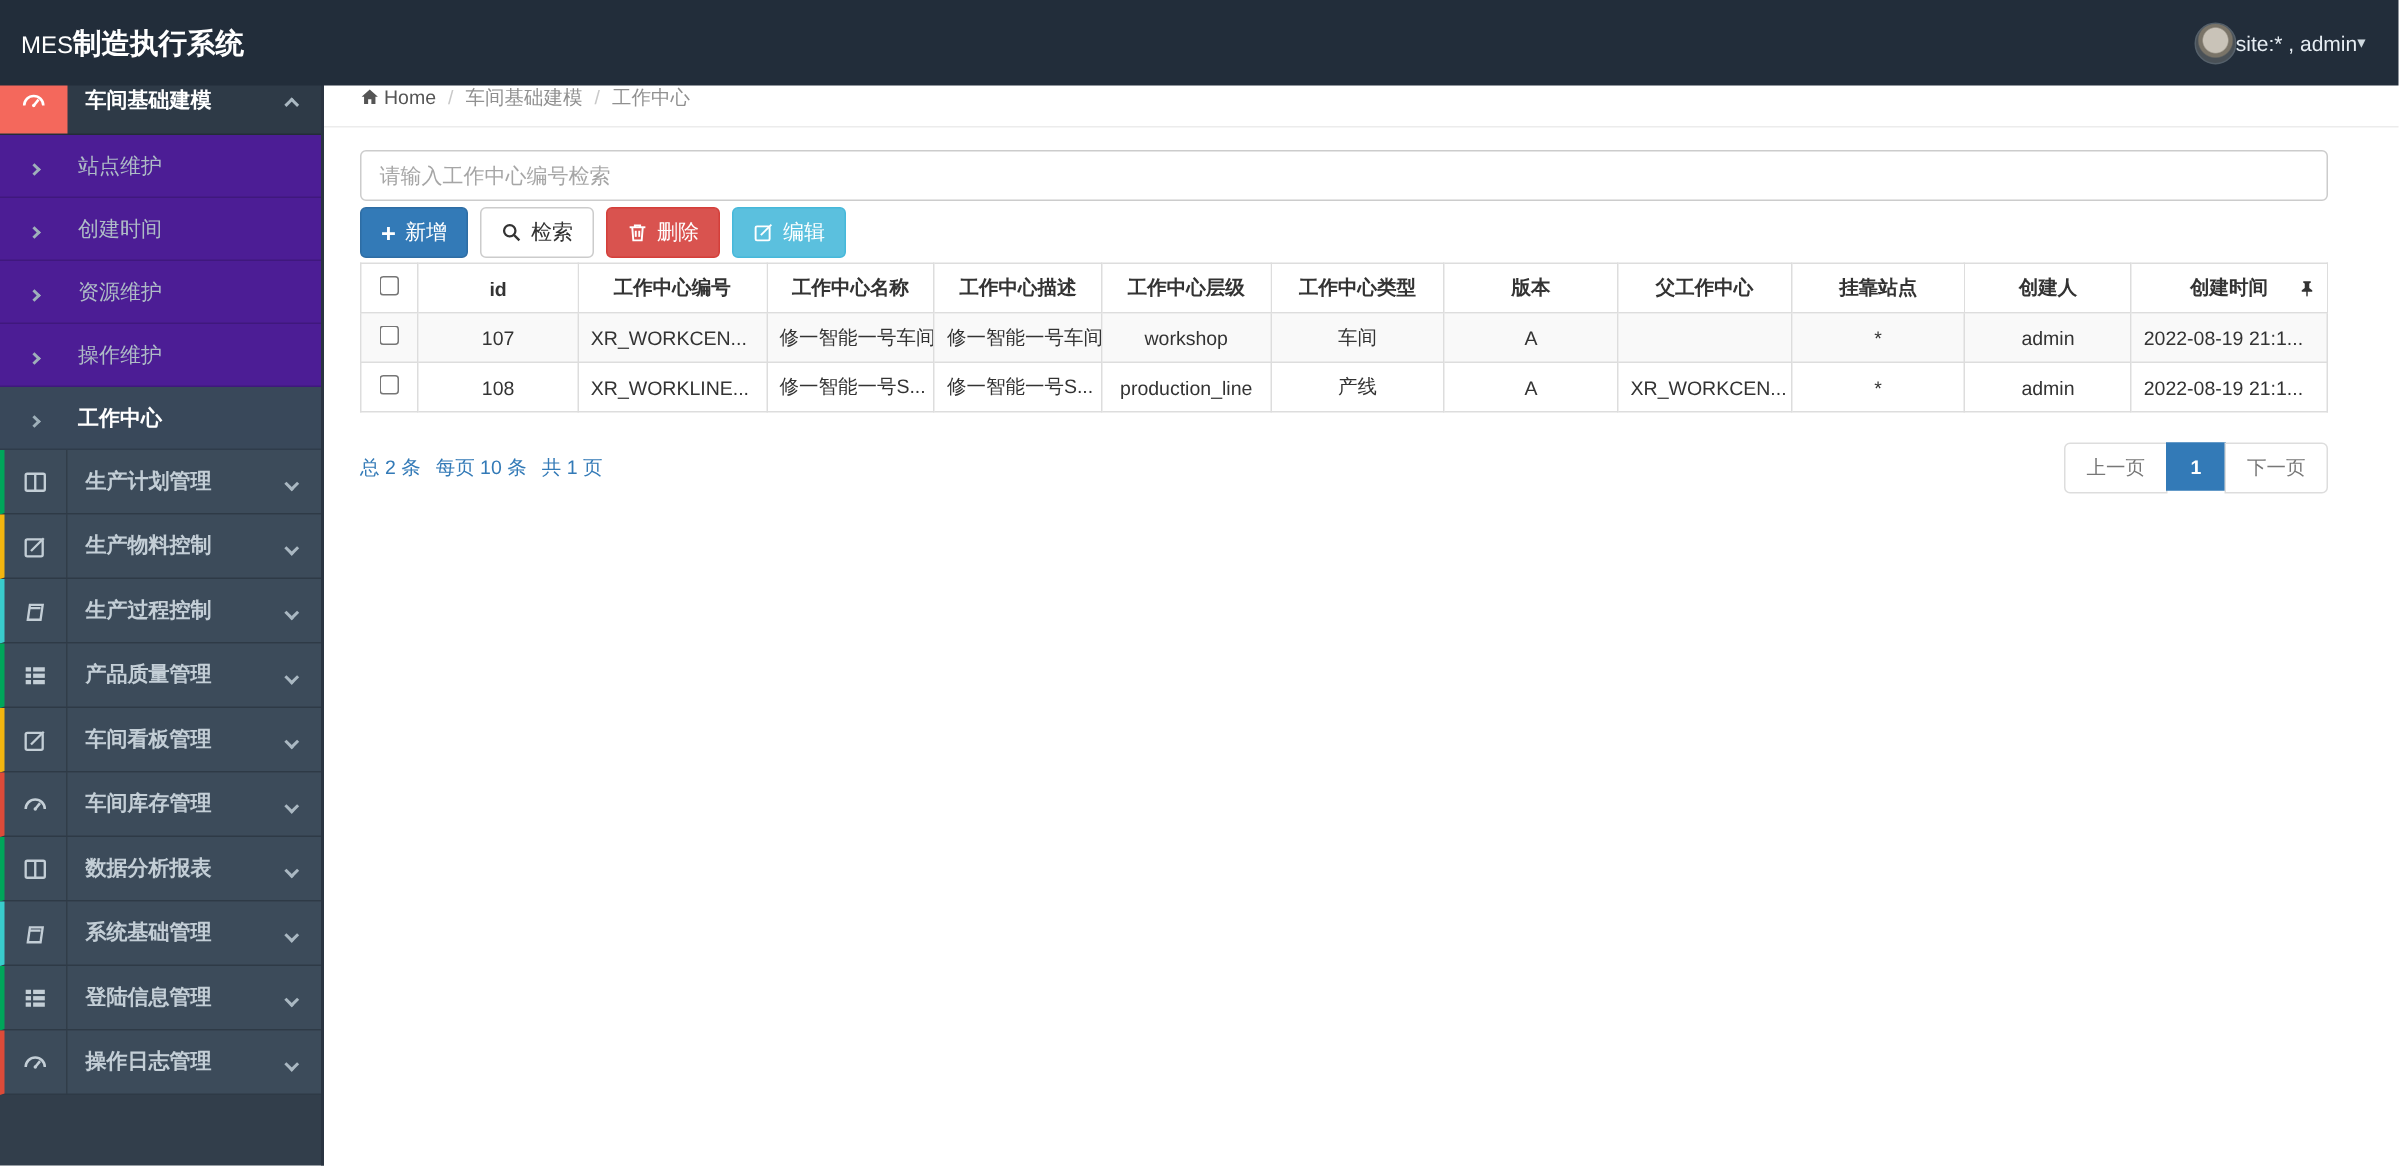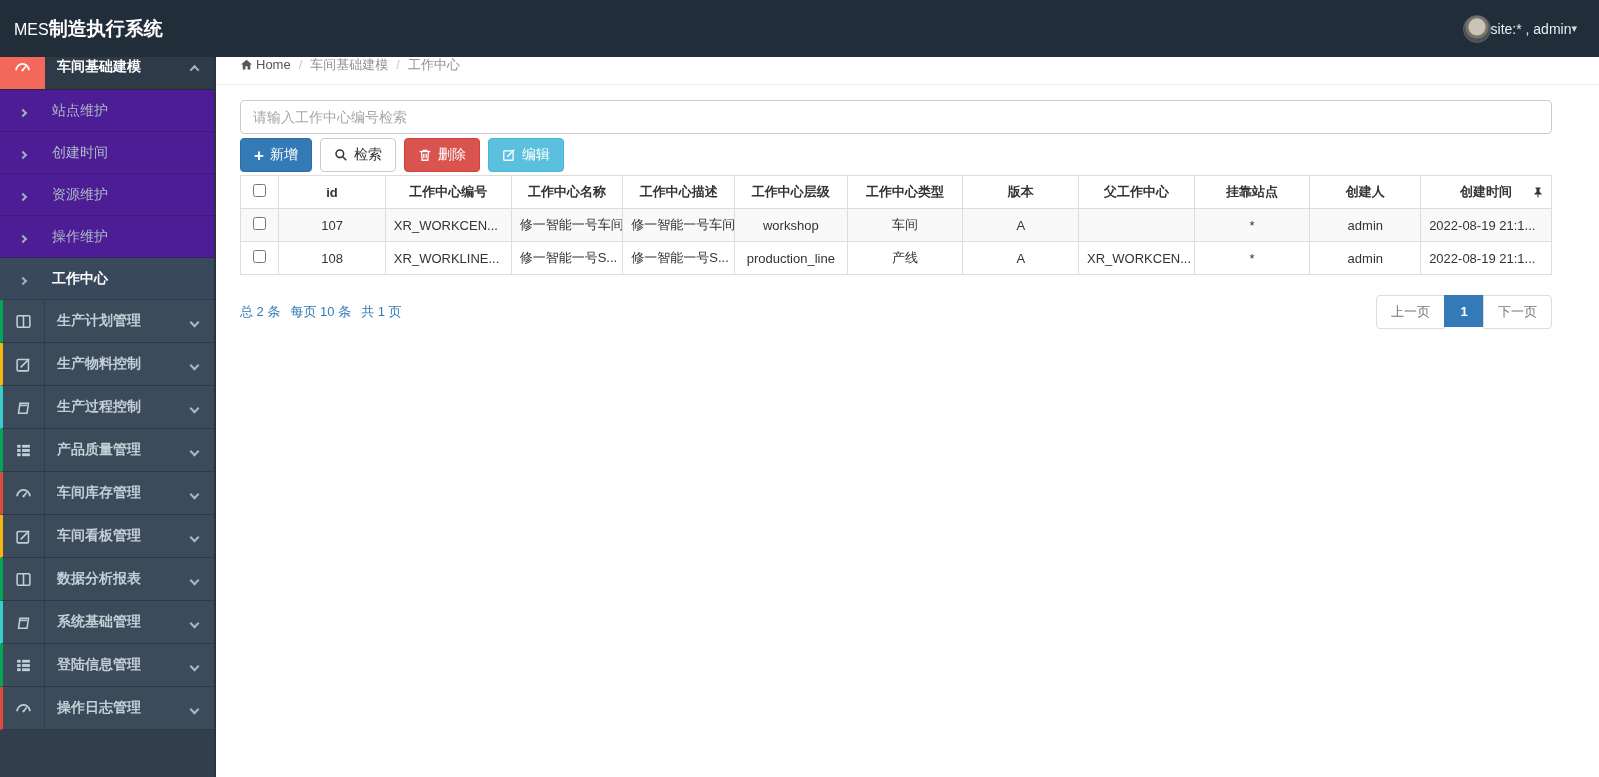--- a/index.html
+++ b/index.html
@@ -171,40 +171,40 @@
           <rect x="3" y="10" width="5" height="4"></rect>
           <rect x="10" y="10" width="11" height="4"></rect>
           <rect x="3" y="16" width="5" height="4"></rect>
           <rect x="10" y="16" width="11" height="4"></rect>
         </svg>
       </span>
     <span class="label">产品质量管理</span>
     <span class="chev-cell"><span class="chev down"></span></span>
   </div>
 
+  <div class="menu-item" style="border-left-color:#f3b50f">
+    <span class="icon-cell">
+        <svg class="icon-svg" viewBox="0 0 24 24" fill="none" stroke="currentColor" stroke-width="2.2">
+          <rect x="3" y="5" width="16" height="16" rx="1.5"></rect>
+          <line x1="8" y1="16" x2="20" y2="4"></line>
+        </svg>
+      </span>
+    <span class="label">车间看板管理</span>
+    <span class="chev-cell"><span class="chev down"></span></span>
+  </div>
+
   <div class="menu-item" style="border-left-color:#dd4b39">
     <span class="icon-cell">
         <svg class="icon-svg" viewBox="0 0 24 24" fill="none" stroke="currentColor" stroke-width="2.4">
           <path d="M3 16a9 9 0 0 1 18 0"></path>
           <circle cx="12" cy="16" r="1.6" fill="currentColor" stroke="none"></circle>
           <line x1="12" y1="16" x2="16.5" y2="10.5"></line>
         </svg>
       </span>
     <span class="label">车间库存管理</span>
-    <span class="chev-cell"><span class="chev down"></span></span>
-  </div>
-
-  <div class="menu-item" style="border-left-color:#f3b50f">
-    <span class="icon-cell">
-        <svg class="icon-svg" viewBox="0 0 24 24" fill="none" stroke="currentColor" stroke-width="2.2">
-          <rect x="3" y="5" width="16" height="16" rx="1.5"></rect>
-          <line x1="8" y1="16" x2="20" y2="4"></line>
-        </svg>
-      </span>
-    <span class="label">车间看板管理</span>
     <span class="chev-cell"><span class="chev down"></span></span>
   </div>
 
   <div class="menu-item" style="border-left-color:#00a65a">
     <span class="icon-cell">
         <svg class="icon-svg" viewBox="0 0 24 24" fill="none" stroke="currentColor" stroke-width="2.2">
           <rect x="3" y="4" width="18" height="16" rx="1.5"></rect>
           <line x1="12" y1="4" x2="12" y2="20"></line>
         </svg>
       </span>

